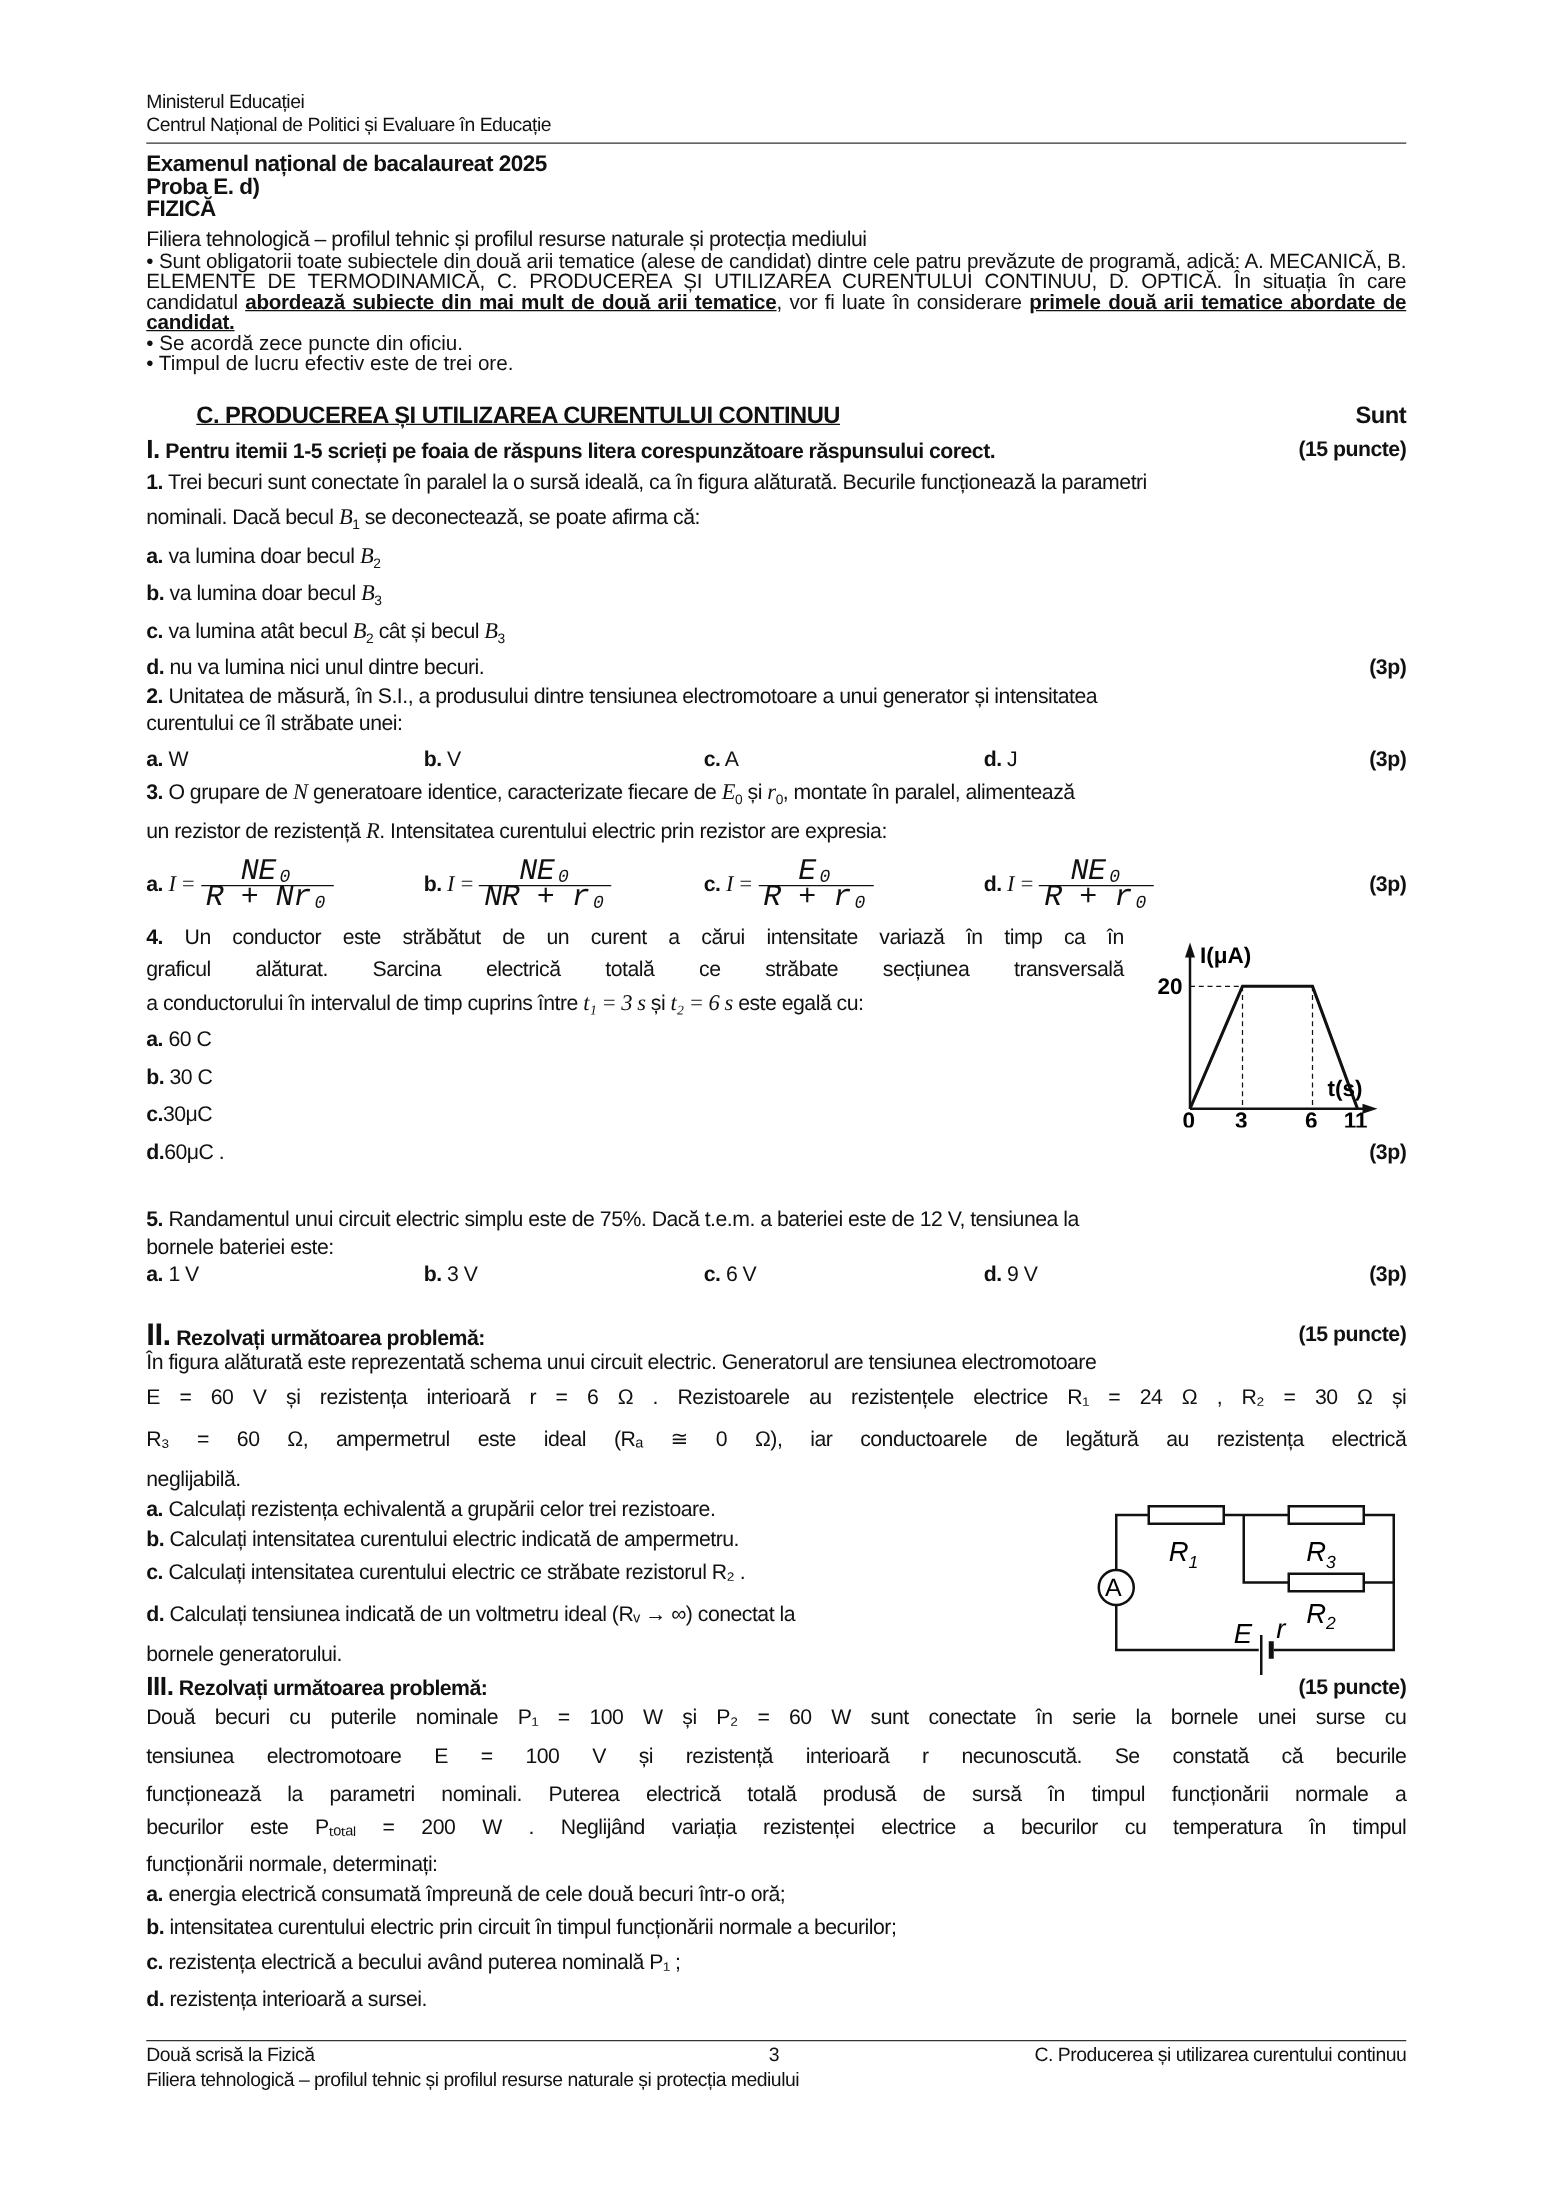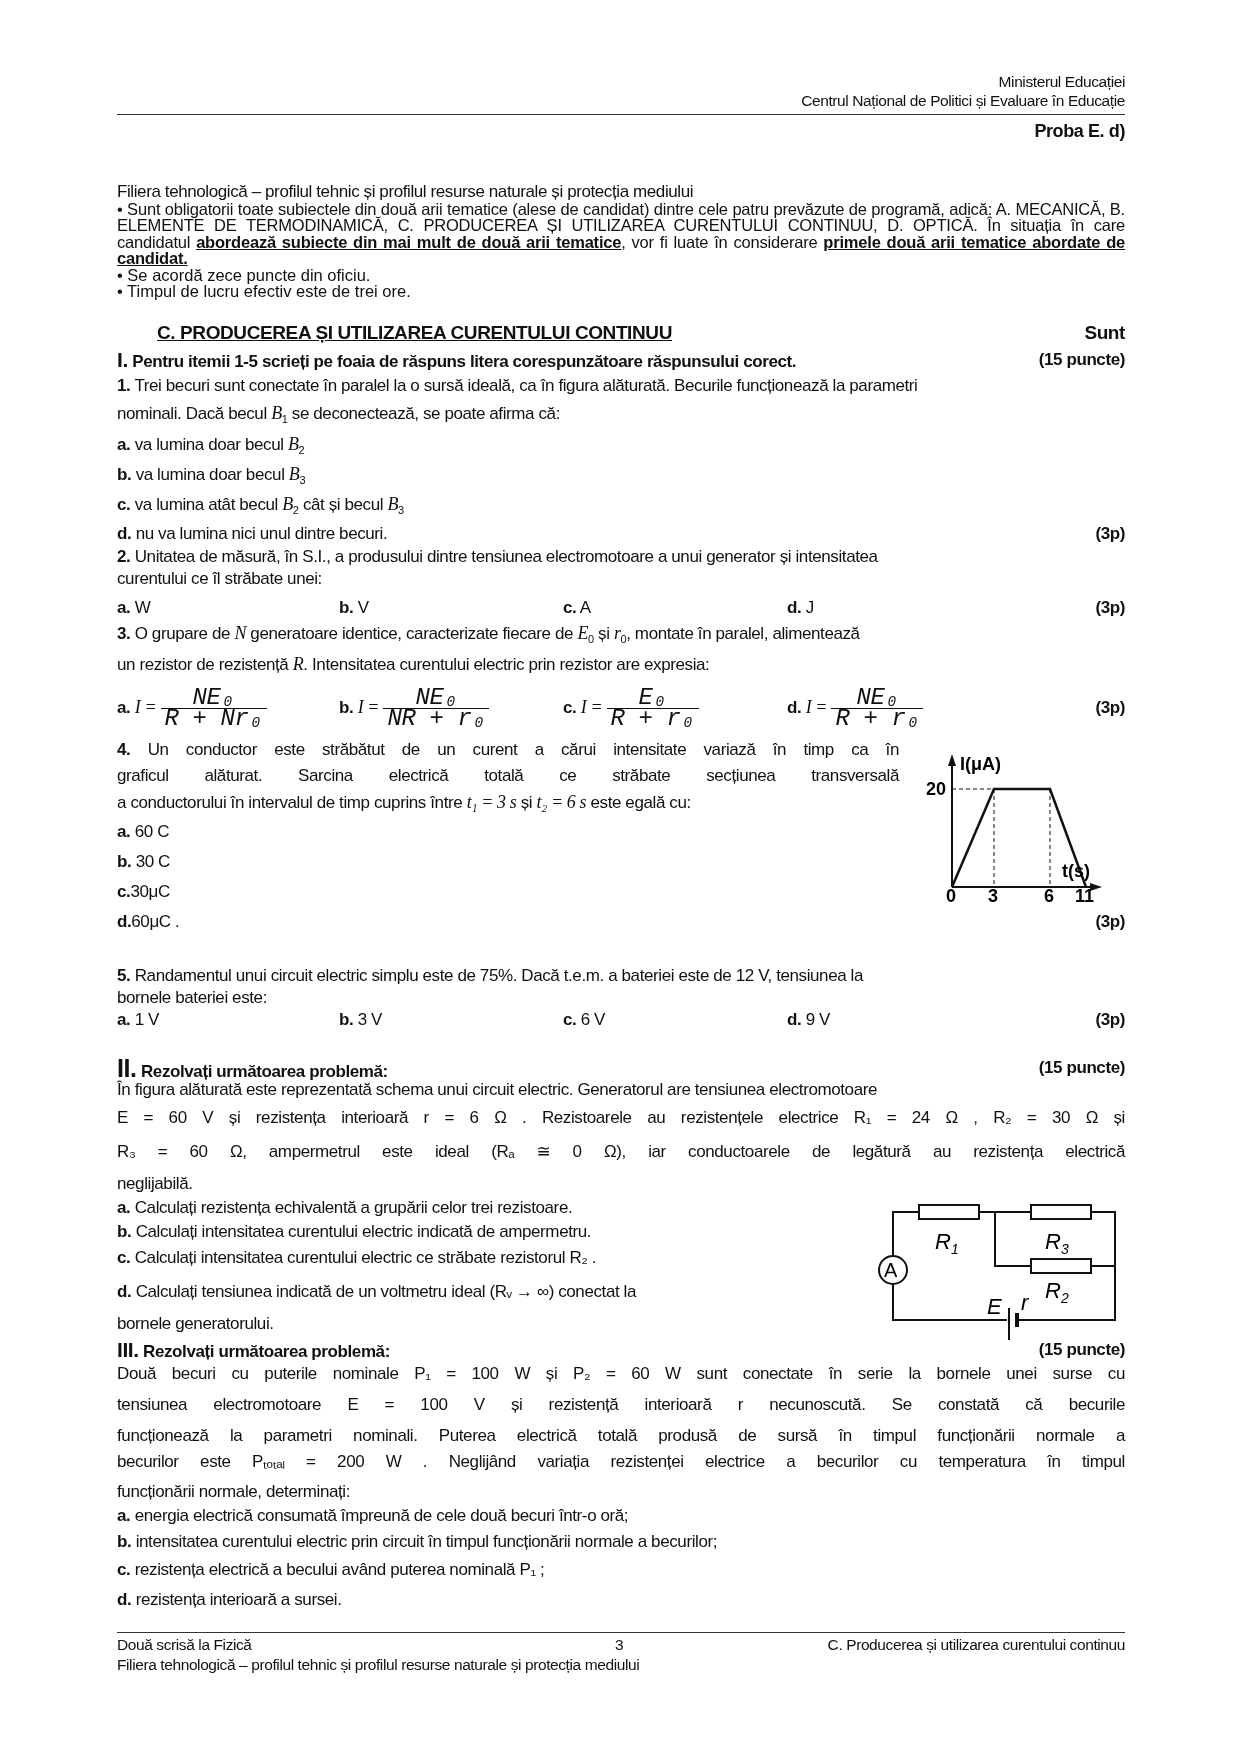--- a/index.html
+++ b/index.html
@@ -1,20 +1,20 @@
 <!DOCTYPE html>
 <html><head>
 <meta charset="utf-8">
 <style>
   html, body { margin: 0; padding: 0; background: #ffffff; }
   body { width: 1241px; height: 1755px; position: relative; overflow: hidden;
          font-family: "Liberation Sans", sans-serif; color: #111; }
   .page { position: absolute; left: 117px; top: 0; width: 1008px; }
   .narrow { font-family: "Liberation Sans", sans-serif; letter-spacing: -0.4px; }
-  .center { text-align: right; }
+  .center { text-align: left; }
   .hdr1 { position: absolute; top: 72px; left: 0; width: 1008px; font-size: 15.5px; line-height: 19px; }
   .hrule { position: absolute; left: 0; width: 1008px; border-top: 1.5px solid #333; }
   .title { position: absolute; top: 122px; left: 0; width: 1008px; font-size: 18px; font-weight: bold; line-height: 18px; }
   .info { position: absolute; top: 184px; left: 0; width: 1008px; font-size: 16.5px; line-height: 16.5px; }
   .info p { margin: 0; }
   .u { text-decoration: underline; font-weight: bold; }
   .section-title { position: absolute; top: 322px; left: 40px; font-size: 19px; font-weight: bold; text-decoration: underline; }
   .model { position: absolute; top: 322px; right: 0; font-size: 19px; font-weight: bold; }
   .line { position: absolute; left: 0; width: 1008px; font-size: 17px; line-height: 20px; white-space: nowrap; }
   .just { text-align: justify; text-align-last: justify; }
@@ -34,21 +34,23 @@
 
 <div class="page">
 
   <div class="hdr1 center narrow">
     <div>Ministerul Educației</div>
     <div>Centrul Național de Politici și Evaluare în Educație</div>
   </div>
   <div class="hrule" style="top:114px"></div>
 
   <div class="title center narrow">
+    <div>Examenul național de bacalaureat 2025</div>
     <div>Proba E. d)</div>
+    <div>FIZICĂ</div>
   </div>
 
   <div class="info">
     <p class="narrow" style="font-size:17px">Filiera tehnologică – profilul tehnic și profilul resurse naturale și protecția mediului</p>
     <p style="text-align:justify; letter-spacing:-0.2px"><span>• Sunt obligatorii toate subiectele din două arii tematice (alese de candidat) dintre cele patru prevăzute de programă, adică: A. MECANICĂ, B. ELEMENTE DE TERMODINAMICĂ, C. PRODUCEREA ȘI UTILIZAREA CURENTULUI CONTINUU, D. OPTICĂ. În situația în care candidatul </span><span class="u">abordează subiecte din mai mult de două arii tematice</span><span>, vor fi luate în considerare </span><span class="u">primele două arii tematice abordate de candidat.</span></p>
     <p>• Se acordă zece puncte din oficiu.</p>
     <p>• Timpul de lucru efectiv este de trei ore.</p>
   </div>
 
   <div class="section-title narrow">C. PRODUCEREA ȘI UTILIZAREA CURENTULUI CONTINUU</div>

